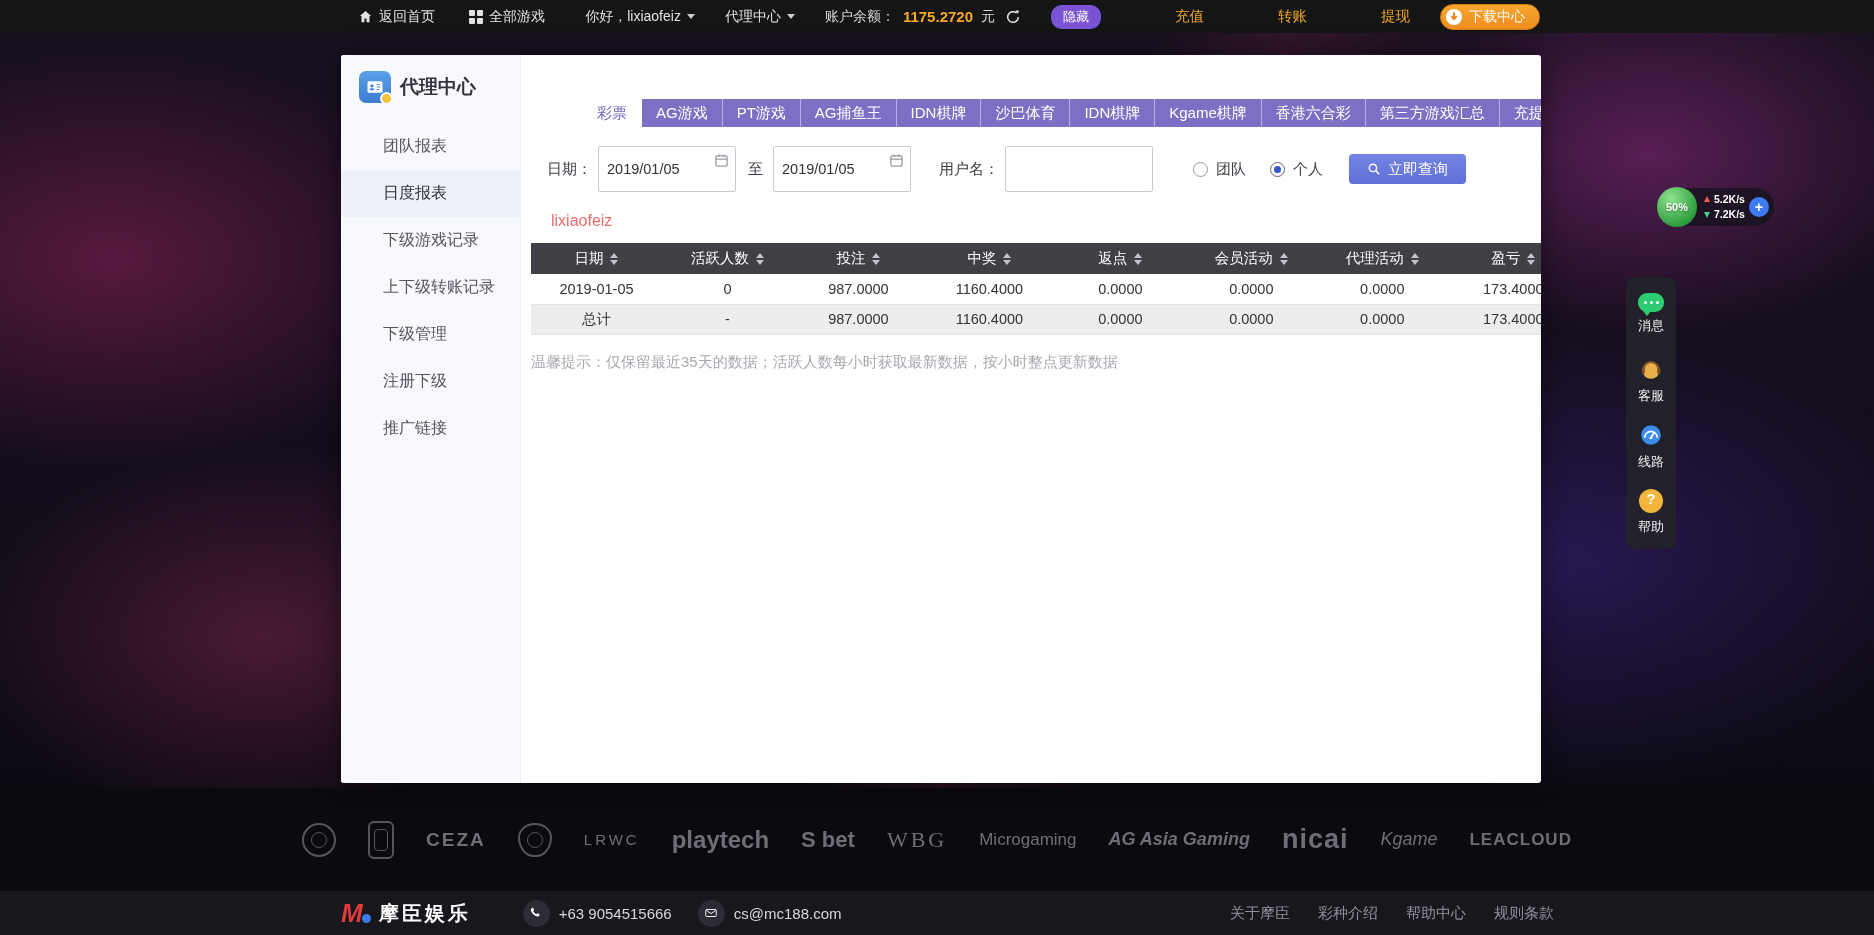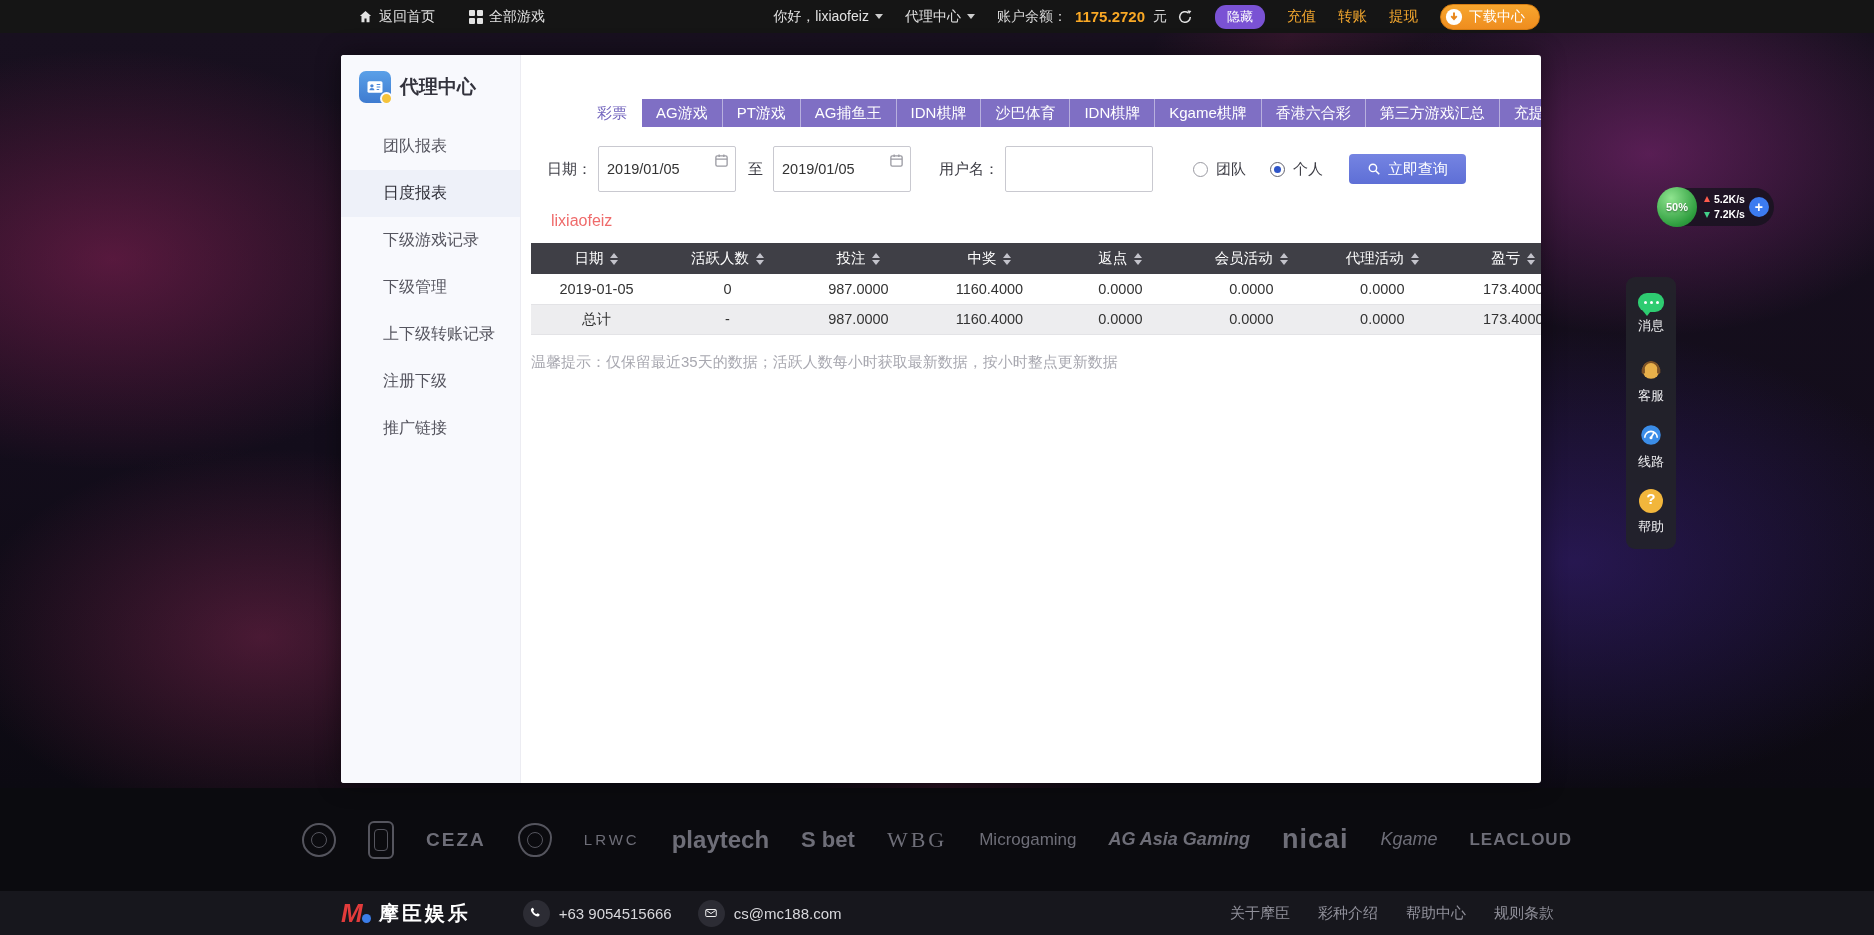--- a/index.html
+++ b/index.html
@@ -6,30 +6,30 @@
   html,body { width:1874px; height:935px; overflow:hidden;
     font-family:"Liberation Sans","DejaVu Sans",sans-serif; background:#0c0a12; }
   a { text-decoration:none; color:inherit; }
   [data-interactable="true"] { cursor:pointer; }
 
   
   .topbar { height:33px; background:#151515; display:flex; align-items:center;padding-left:17px; }
   .topbar-inner { width:100%; padding:0 334px 0 341px; display:flex; justify-content:space-between; align-items:center; }
   .tb-left, .tb-right { display:flex; align-items:center; }
   .tb-left { gap:34px; }
-  .tb-right { gap:22px; }
+  .tb-right { gap:30px; }
   .tb-item { display:flex; align-items:center; gap:6px; color:#e2e2e2; font-size:14px; white-space:nowrap; }
   .grid-icon { display:inline-grid; grid-template-columns:6px 6px; gap:2px; }
   .grid-icon i { width:6px; height:6px; background:#e2e2e2; border-radius:1px; }
   .caret { width:0; height:0; border-left:4px solid transparent; border-right:4px solid transparent; border-top:5px solid #cdcdcd; display:inline-block; }
   .balance { color:#d8d8d8; }
   .balance .amount { color:#f9a825; font-weight:bold; font-size:15px; margin:0 2px; }
   .refresh-btn { width:16px; height:16px; margin-left:4px; }
   .hide-pill { background:#7a52d4; color:#fff; font-size:13px; padding:3px 12px; border-radius:11px; }
-  .tb-link { color:#f3a72e; font-size:14.5px; }
+  .tb-link { color:#f3a72e; font-size:14.5px;margin-left:44px; }
   .download-pill { display:flex; align-items:center; gap:6px; height:26px; border-radius:13px; padding:0 14px 0 4px;
     background:linear-gradient(180deg,#f7a62e,#ef8d1f); border:1px solid #d67d12; color:#fff; font-size:14px; }
   .dl-icon svg { display:block; }
 
   
   .stage { position:relative; height:755px;
     background:
       radial-gradient(420px 260px at 88% 16%, rgba(168,48,150,.45), transparent 70%),
       radial-gradient(500px 300px at 6% 30%, rgba(195,42,115,.38), transparent 70%),
       radial-gradient(430px 270px at 14% 80%, rgba(225,62,130,.28), transparent 70%),
@@ -219,22 +219,22 @@
               <line x1="14" y1="12" x2="18.3" y2="12" stroke="#4a86d8" stroke-width="1.4"></line>
               <line x1="14" y1="15" x2="17" y2="15" stroke="#4a86d8" stroke-width="1.4"></line>
             </svg>
         </span>
         <span class="side-title" data-interactable="false">代理中心</span>
       </div>
       <nav class="menu" data-interactable="false">
         <div class="menu-item" data-interactable="true">团队报表</div>
         <div class="menu-item active" data-interactable="true">日度报表</div>
         <div class="menu-item" data-interactable="true">下级游戏记录</div>
+        <div class="menu-item" data-interactable="true">上下级转账记录</div>
         <div class="menu-item" data-interactable="true">下级管理</div>
-        <div class="menu-item" data-interactable="true">上下级转账记录</div>
         <div class="menu-item" data-interactable="true">注册下级</div>
         <div class="menu-item" data-interactable="true">推广链接</div>
       </nav>
     </aside>
 
     <section class="content" data-interactable="false">
 
       <div class="tabs" data-interactable="false">
         <div class="tab active" data-interactable="true">彩票</div>
         <div class="tab" data-interactable="true">AG游戏</div>

